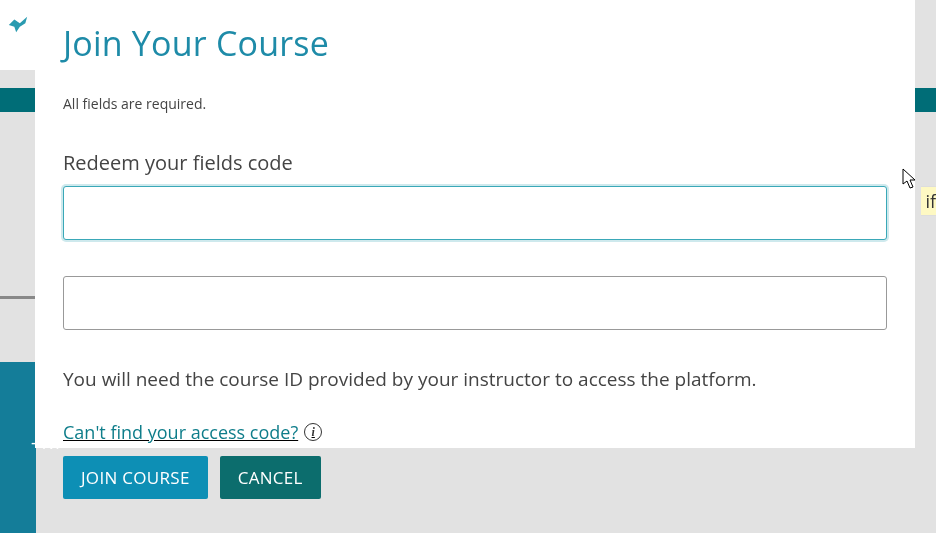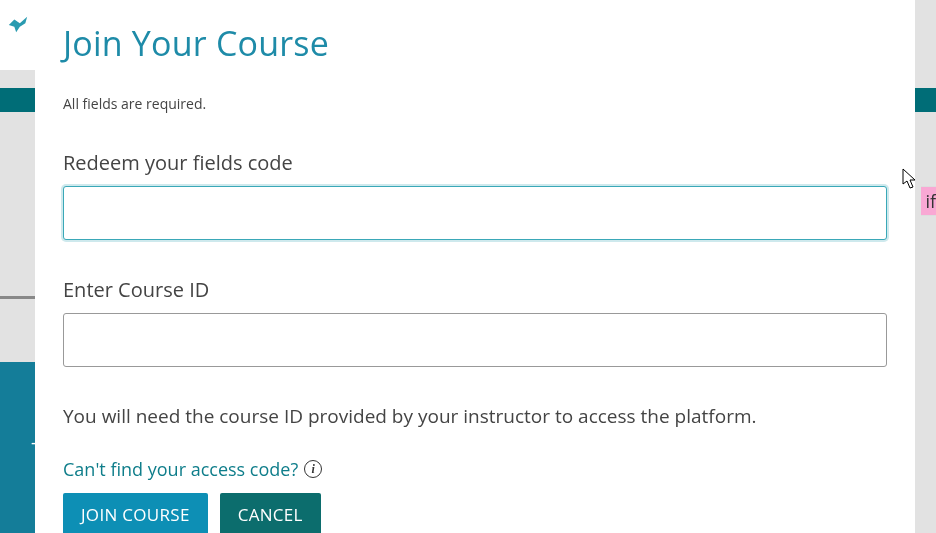--- a/index.html
+++ b/index.html
@@ -46,31 +46,31 @@
       color: #fff;
       font-size: 18px;
       padding-left: 31px;
     }
     .bg-hint-if {
       position: absolute;
       right: 0;
       top: 186px;
       color: #333;
       font-size: 18px;
-      background: #f9a8d4;
+      background: #fef9c3;
       padding: 2px 0 2px 4px;
       border-top: 1px solid #ddd;
       border-bottom: 1px solid #ddd;
     }
     .modal {
       position: absolute;
       left: 35px;
       top: 0;
       width: 880px;
-      height: 533px;
+      height: 448px;
       background: #fff;
       padding: 8px 28px 0 28px;
     }
     .logo-corner {
       position: absolute;
       left: 0;
       top: 0;
       width: 35px;
       height: 70px;
       background: #fff;
@@ -124,20 +124,21 @@
       color: #444;
       font-size: 19px;
       margin-top: 18px;
       margin-bottom: 28px;
     }
     .help-link-row {
       display: flex;
       align-items: center;
       gap: 6px;
       margin-bottom: 12px;
+      text-decoration: underline;
     }
     .help-link {
       color: #0e7d8a;
       font-size: 18px;
       text-decoration: none;
       cursor: pointer;
     }
     .info-icon {
       width: 18px;
       height: 18px;
@@ -201,21 +202,20 @@
 <div class="modal">
   <h1 class="page-title">Join Your Course</h1>
   <p class="required-note">All fields are required.</p>
 
   <div class="field-group">
     <div class="field-label">Redeem your fields code</div>
     <input type="text" class="text-input focused" autofocus="" value="" style="">
   </div>
 
   <div class="field-group">
-    <div class="field-label">Enter Course ID</div>
     <input type="text" class="text-input" value="" style="">
   </div>
 
   <p class="helper-text">You will need the course ID provided by your instructor to access the platform.</p>
 
   <div class="help-link-row">
     <a class="help-link">Can't find your access code?</a>
     <span class="info-icon">i</span>
   </div>
 

